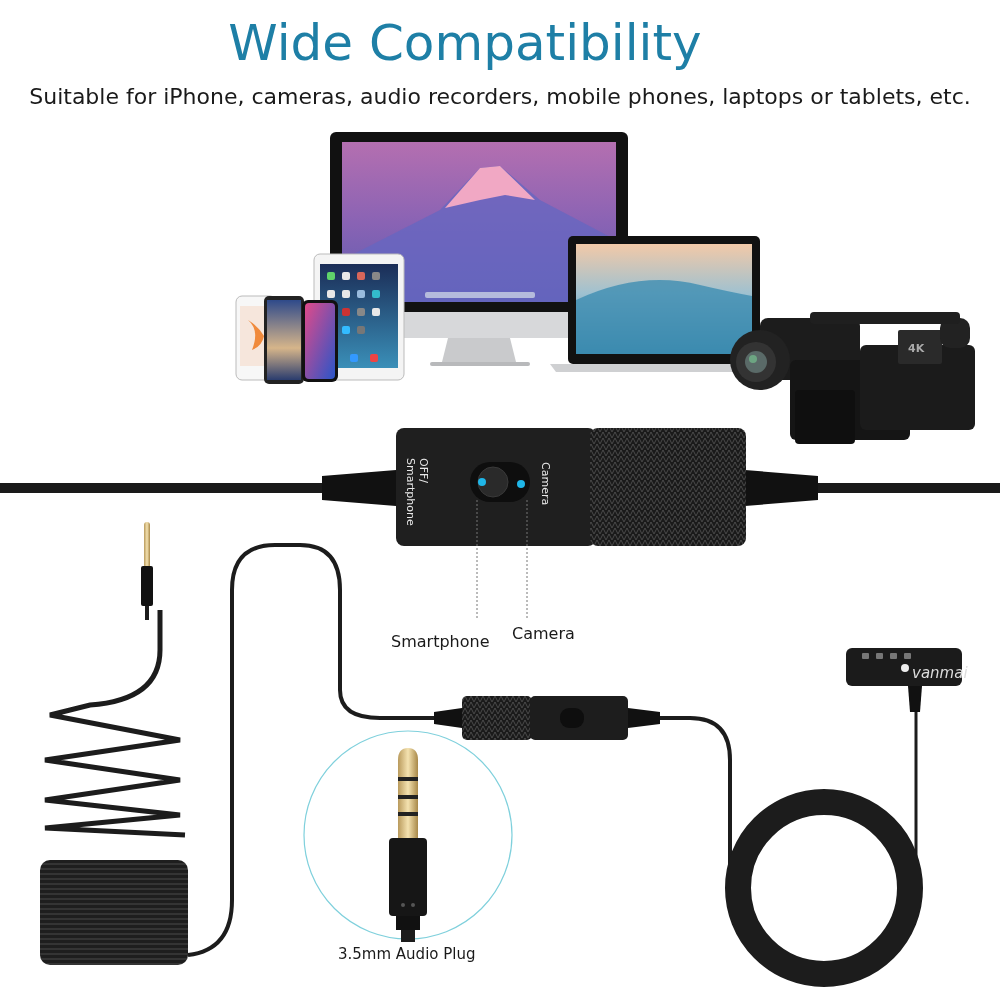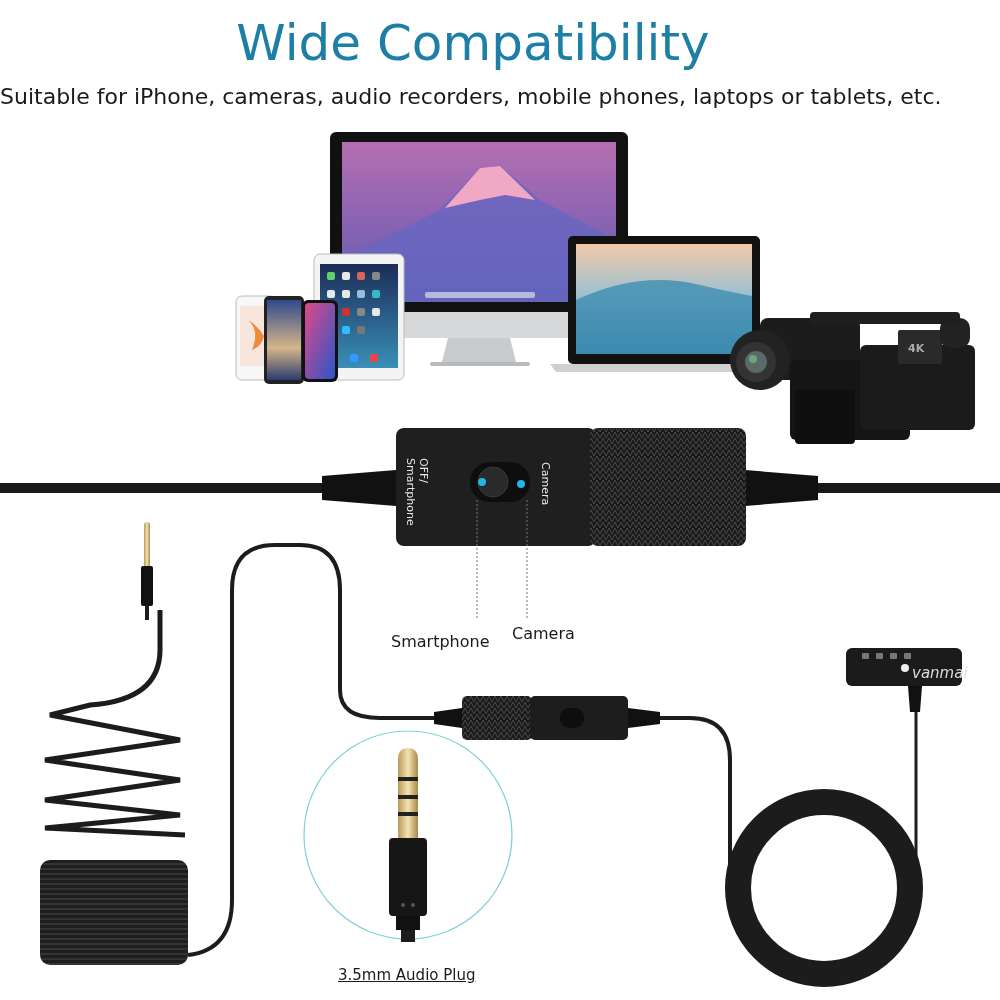--- a/index.html
+++ b/index.html
@@ -1,18 +1,18 @@
 <!DOCTYPE html>
 <html><head>
 <meta charset="utf-8">
 <style>
   html, body { margin:0; padding:0; background:#ffffff; }
   body { width:1000px; height:1000px; position:relative; overflow:hidden; font-family:"Liberation Sans", sans-serif; }
-  .title { position:absolute; top:14px; left:0; width:930px; text-align:center; font-size:50px; color:#1e7fa6; font-family:"DejaVu Sans", sans-serif; font-weight:normal; letter-spacing:0px;padding-left:8px; }
-  .subtitle { position:absolute; top:84px; left:0; width:1000px; font-size:22px; color:#1a1a1a; font-family:"DejaVu Sans", sans-serif; }
+  .title { position:absolute; top:14px; left:0; width:930px; text-align:center; font-size:50px; color:#1e7fa6; font-family:"DejaVu Sans", sans-serif; font-weight:normal; letter-spacing:0px; }
+  .subtitle { position:absolute; top:84px; left:0; width:1000px; text-align:center; font-size:22px; color:#1a1a1a; font-family:"DejaVu Sans", sans-serif; }
   .label { position:absolute; font-family:"DejaVu Sans", sans-serif; color:#1a1a1a; font-size:16px; }
   svg { position:absolute; left:0; top:0; }
 </style>
 </head>
 <body>
 
 <div class="title">Wide Compatibility</div>
 <div class="subtitle">Suitable for iPhone, cameras, audio recorders, mobile phones, laptops or tablets, etc.</div>
 
 <svg width="1000" height="1000">
@@ -185,15 +185,15 @@
     <rect x="396" y="916" width="24" height="14" fill="#111"></rect>
     <rect x="401" y="930" width="14" height="12" fill="#1c1c1c"></rect>
   </g>
 </svg>
 
 <div class="label" style="left:430px;top:458px;font-size:11px;color:#e8e8e8;transform:rotate(90deg);transform-origin:left top;width:80px;">OFF/ Smartphone</div>
 <div class="label" style="left:552px;top:462px;font-size:11px;color:#e8e8e8;transform:rotate(90deg);transform-origin:left top;">Camera</div>
 
 <div class="label" style="left:391px;top:624px;margin-top:8px;">Smartphone</div>
 <div class="label" style="left:512px;top:624px;">Camera</div>
-<div class="label" style="left:338px;top:966px;font-size:15px;text-decoration:underline;">3.5mm Audio Plug</div>
+<div class="label" style="left:338px;top:945px;font-size:15px;">3.5mm Audio Plug</div>
 
 <div class="label" style="left:912px;top:664px;font-size:15px;color:#ddd;font-style:italic;">vanmai</div>
 
 </body></html>

